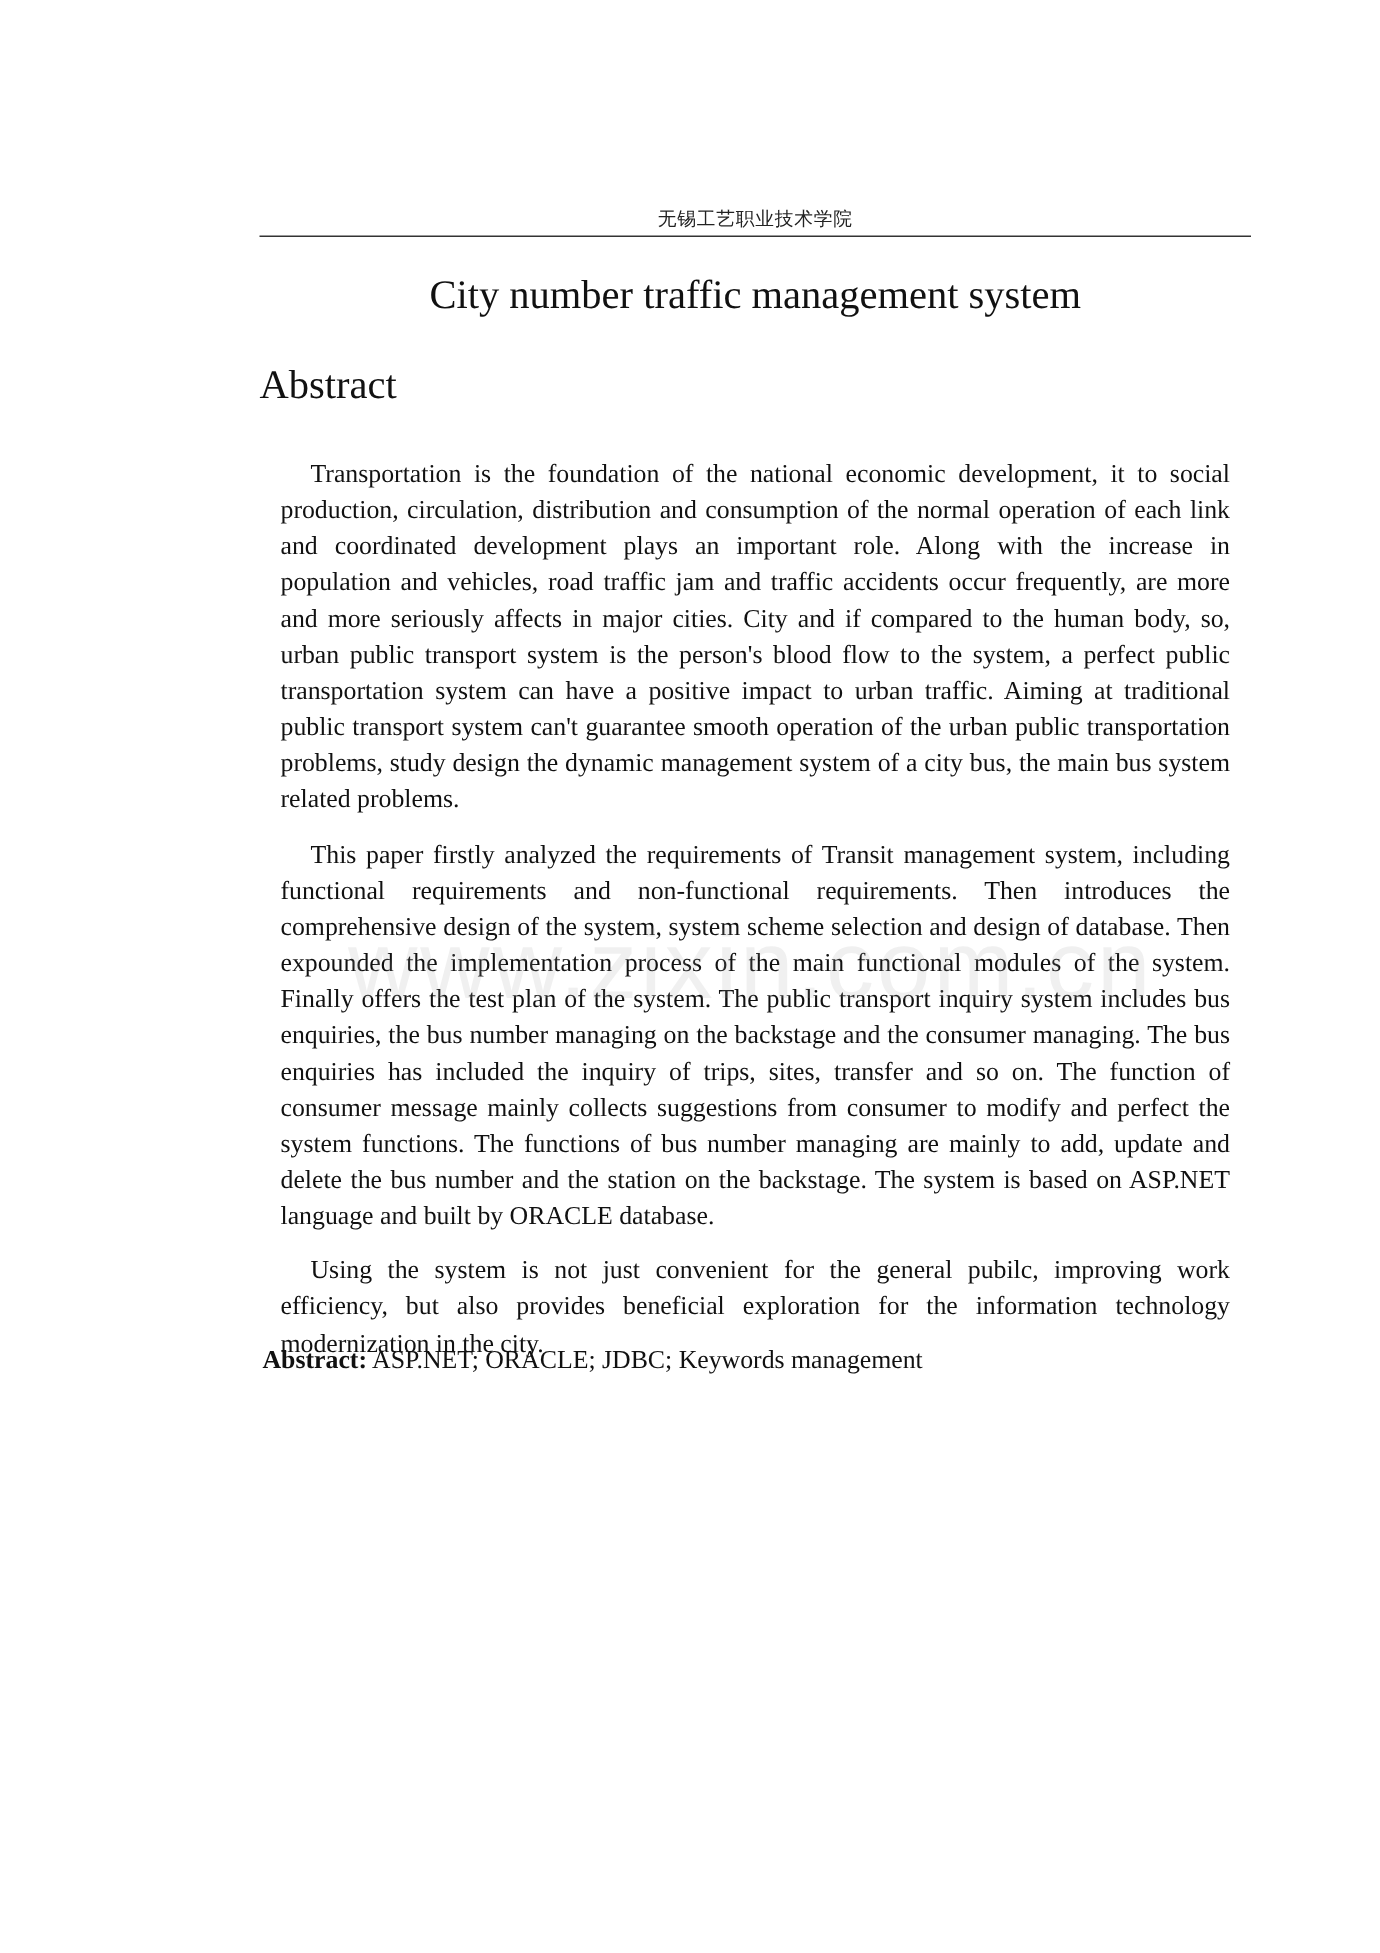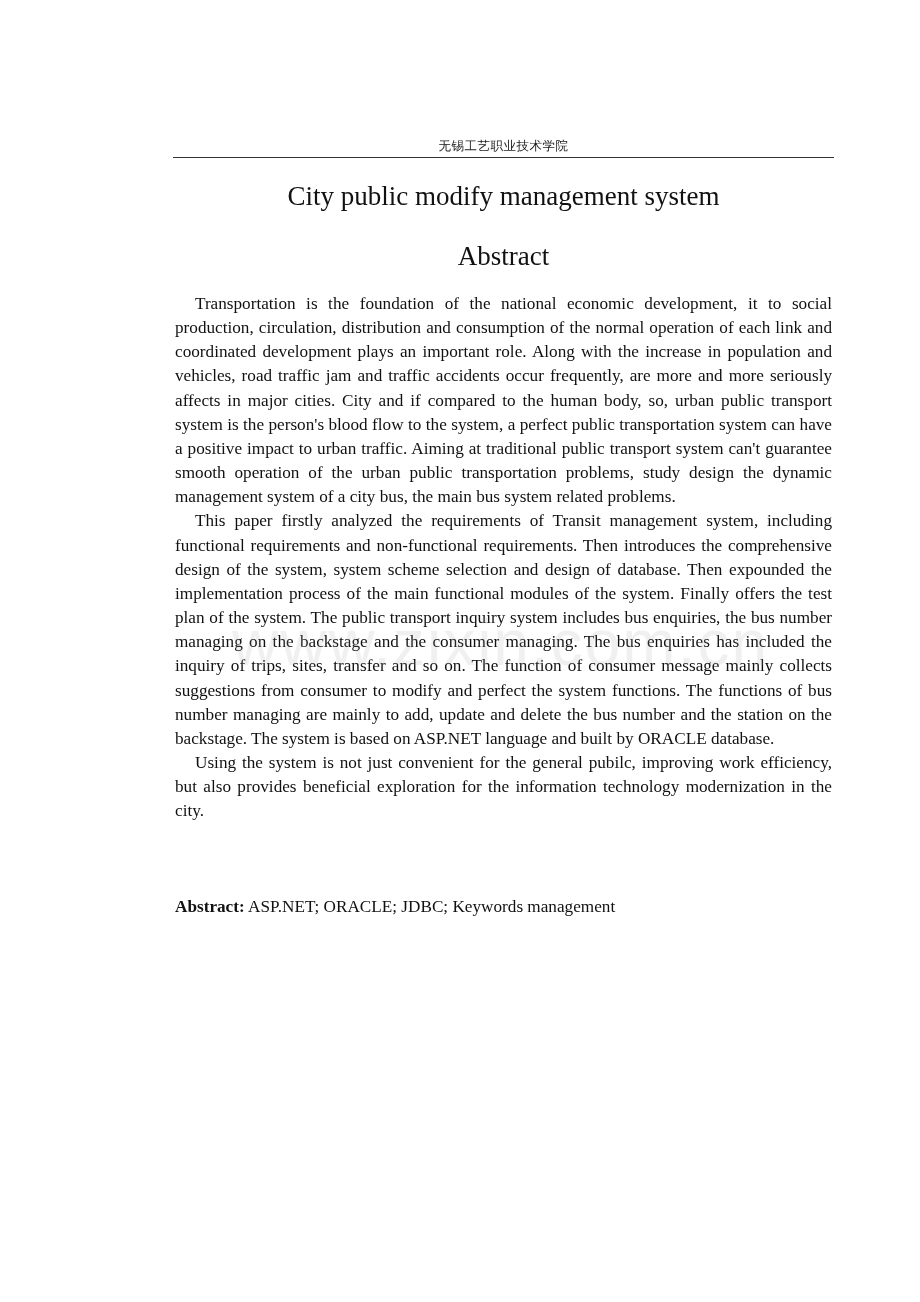--- a/index.html
+++ b/index.html
@@ -50,36 +50,36 @@
       text-align: center;
       font-size: 27px;
       line-height: 36px;
       color: #111;
     }
     .abstract-heading {
       position: absolute;
       left: 173px;
       top: 222px;
       width: 661px;
-      text-align: center;
+      text-align: left;
       font-size: 27px;
       line-height: 36px;
       color: #111;
     }
     .body-text {
       position: absolute;
       left: 175px;
       top: 276px;
       width: 657px;
       font-size: 17.2px;
       line-height: 24.15px;
       text-align: justify;
     }
     .body-text p {
-      margin: 0;
+      margin: 12px;
       text-indent: 20px;
     }
     .keywords {
       position: absolute;
       left: 175px;
       top: 879px;
       width: 657px;
       font-size: 17.2px;
       line-height: 24px;
     }
@@ -102,21 +102,21 @@
     }
   </style>
 </head>
 <body>
 
 <div class="page">
 
   <div class="running-header">无锡工艺职业技术学院</div>
   <div class="header-rule"></div>
 
-  <div class="title">City public modify management system</div>
+  <div class="title">City number traffic management system</div>
 
   <div class="abstract-heading">Abstract</div>
 
   <div class="body-text">
     <p>Transportation is the foundation of the national economic development, it to social production, circulation, distribution and consumption of the normal operation of each link and coordinated development plays an important role. Along with the increase in population and vehicles, road traffic jam and traffic accidents occur frequently, are more and more seriously affects in major cities. City and if compared to the human body, so, urban public transport system is the person's blood flow to the system, a perfect public transportation system can have a positive impact to urban traffic. Aiming at traditional public transport system can't guarantee smooth operation of the urban public transportation problems, study design the dynamic management system of a city bus, the main bus system related problems.</p>
     <p>This paper firstly analyzed the requirements of Transit management system, including functional requirements and non-functional requirements. Then introduces the comprehensive design of the system, system scheme selection and design of database. Then expounded the implementation process of the main functional modules of the system. Finally offers the test plan of the system. The public transport inquiry system includes bus enquiries, the bus number managing on the backstage and the consumer managing. The bus enquiries has included the inquiry of trips, sites, transfer and so on. The function of consumer message mainly collects suggestions from consumer to modify and perfect the system functions. The functions of bus number managing are mainly to add, update and delete the bus number and the station on the backstage. The system is based on ASP.NET language and built by ORACLE database.</p>
     <p>Using the system is not just convenient for the general pubilc, improving work efficiency, but also provides beneficial exploration for the information technology modernization in the city.</p>
   </div>
 
   <div class="keywords">

